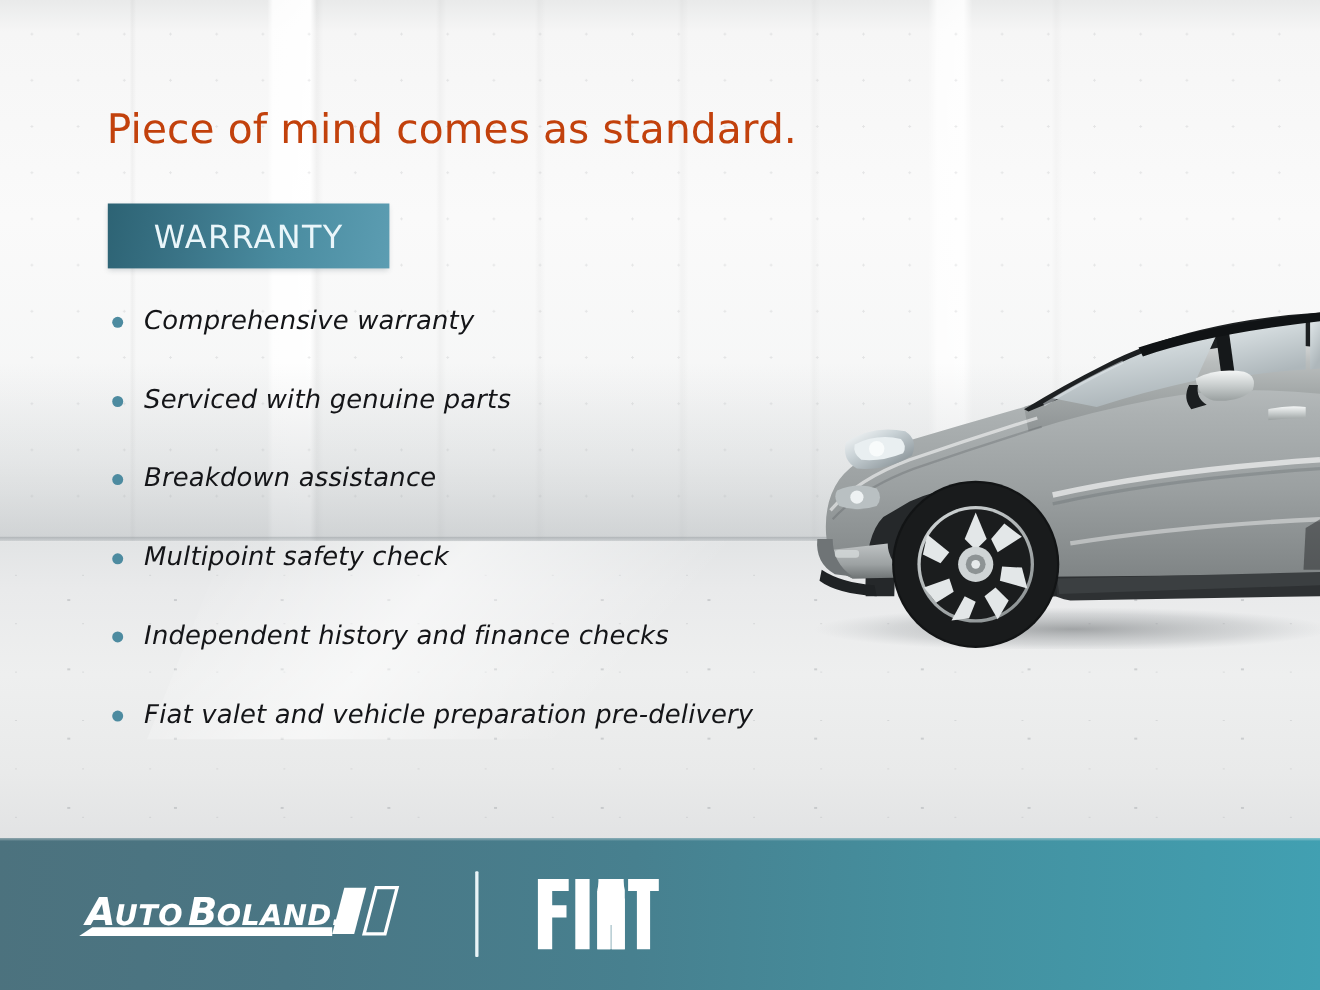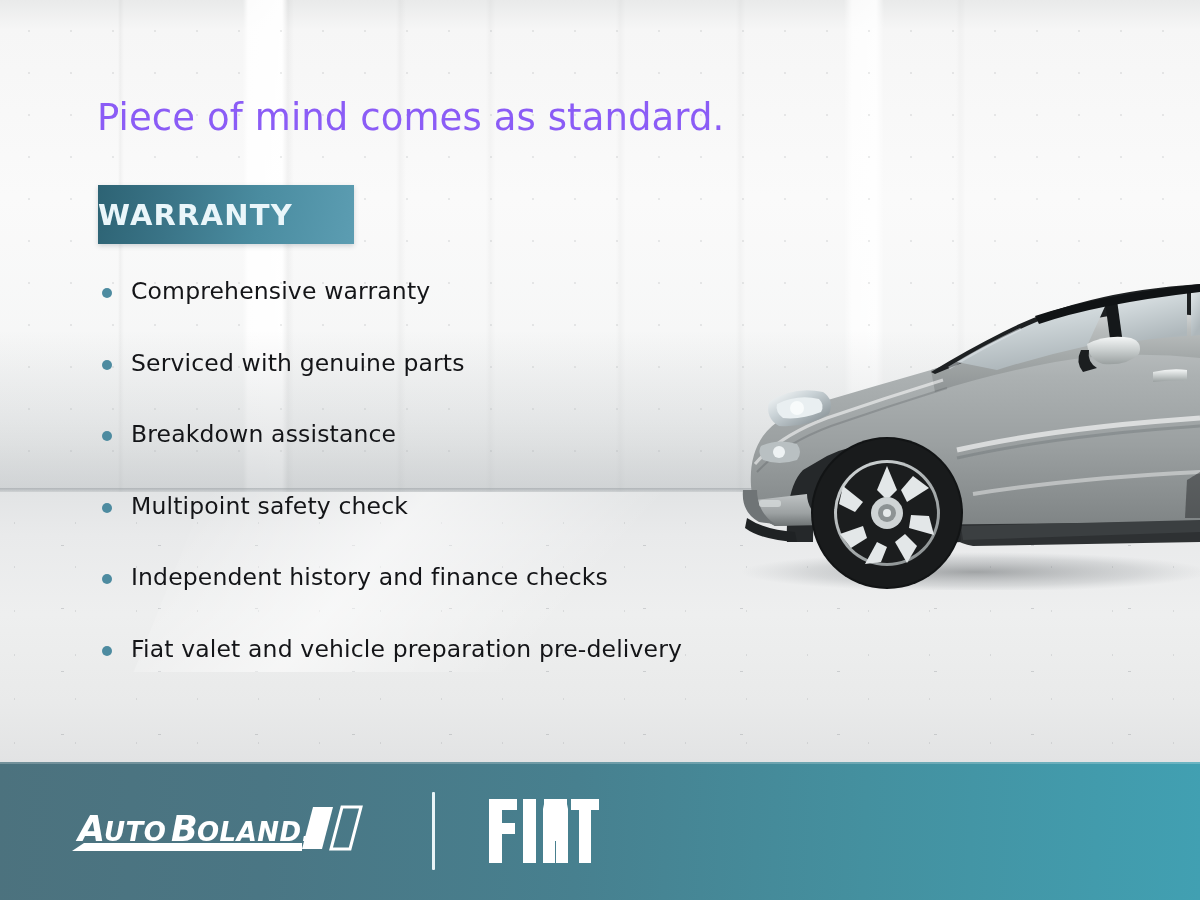--- a/index.html
+++ b/index.html
@@ -120,43 +120,43 @@
   }
   .car-layer svg { display: block; }
 
   
   .headline {
     position: absolute;
     left: 97px;
     top: 96px;
     font-size: 37px;
     font-weight: 400;
-    color: #8b5cf6;
+    color: #c2410c;
     letter-spacing: 0.1px;
     white-space: nowrap;
   }
 
   
   .badge {
     position: absolute;
     left: 98px;
     top: 185px;
     width: 256px;
     height: 59px;
     background: linear-gradient(100deg, #2d6374 0%, #3a7487 28%, #4a8ca0 62%, #5c9db2 100%);
     box-shadow: 0 2px 5px rgba(40,60,70,0.20);
   }
   .badge-label {
     position: absolute;
     left: 0; right: 0;
     top: 13px;
-    text-align: left;
+    text-align: center;
     color: #eaf6fa;
     font-size: 29px;
-    font-weight: 700;
+    font-weight: 400;
     letter-spacing: 1.2px;
   }
 
   
   .bullets {
     position: absolute;
     left: 98px;
     top: 276px;
     width: 760px;
   }
@@ -176,20 +176,21 @@
   .bullet-text {
     position: absolute;
     left: 33px;
     top: 0;
     font-size: 23.5px;
     font-weight: 400;
     color: #141518;
     letter-spacing: 0.15px;
     white-space: nowrap;
     line-height: 30px;
+    font-style: italic;
   }
 
   
   .footer {
     position: absolute;
     left: 0;
     top: 762px;
     width: 1200px;
     height: 138px;
     background: linear-gradient(92deg, #4c727e 0%, #4a7684 22%, #47808f 48%, #44909f 72%, #41a0b2 100%);

